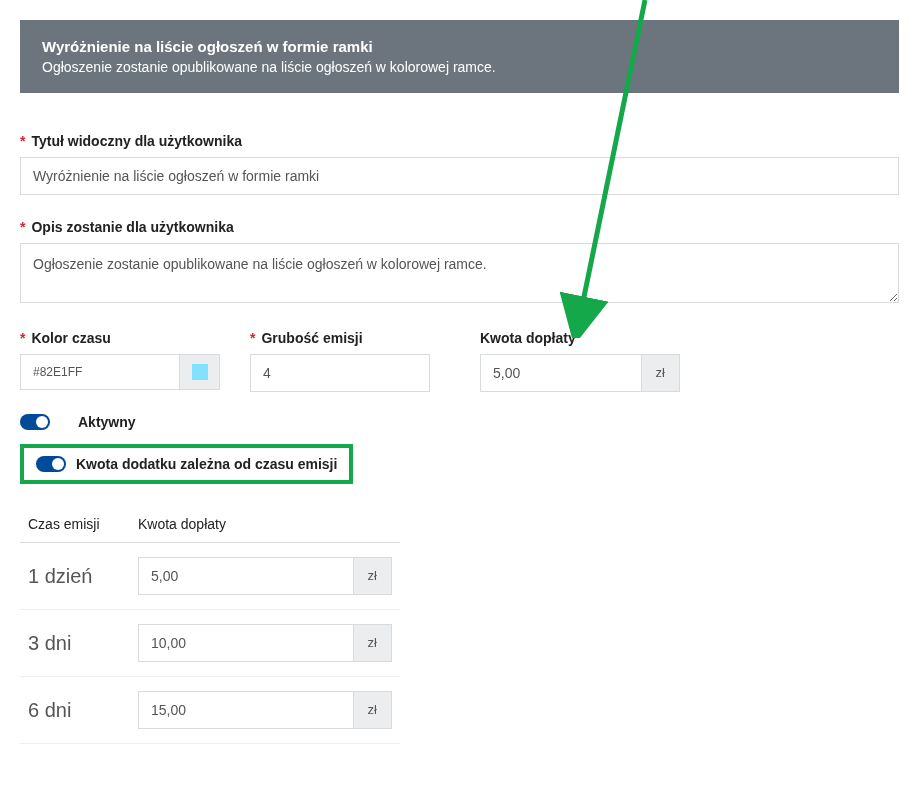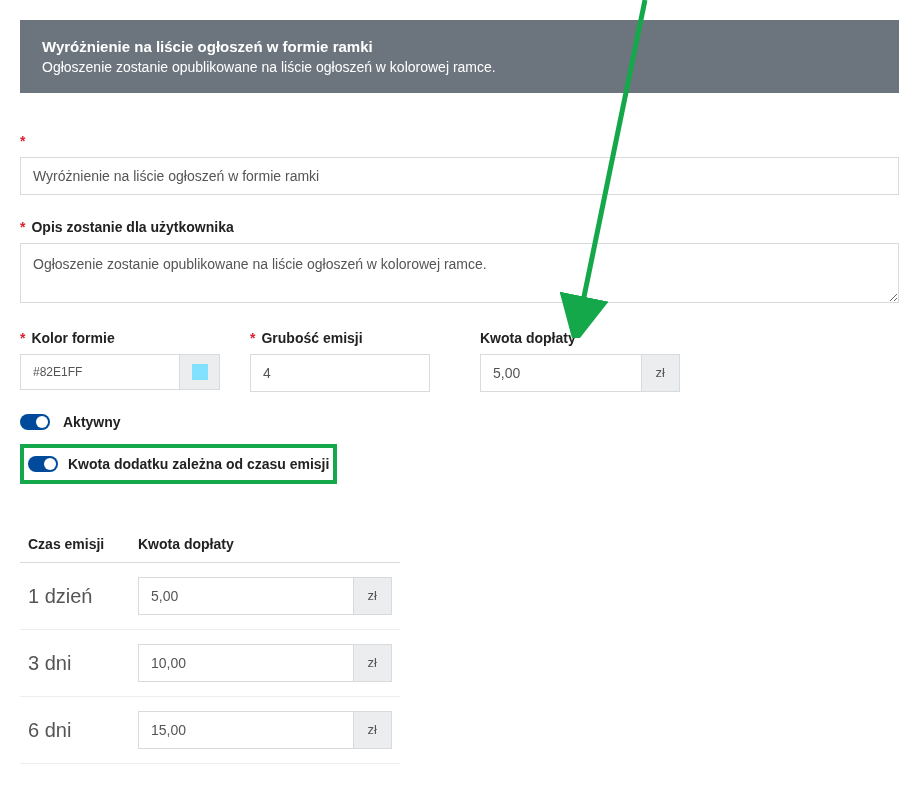--- a/index.html
+++ b/index.html
@@ -130,21 +130,21 @@
     background: #ecedef;
     border: 1px solid #d7dbde;
     border-left: none;
     padding: 10px 14px;
     font-size: 13px;
     color: #555;
   }
   .toggle-row {
     display: flex;
     align-items: flex-start;
-    gap: 13px;
+    gap: 28px;
     margin-bottom: 14px;
   }
   .toggle {
     width: 30px;
     height: 16px;
     background: #004a9c;
     border-radius: 10px;
     position: relative;
     cursor: pointer;
   }
@@ -161,33 +161,33 @@
   .toggle-label {
     font-weight: 700;
     font-size: 14px;
     color: #222;
   }
   .highlight-box {
     border: 4px solid #14a84a;
     display: inline-flex;
     align-items: center;
     gap: 10px;
-    padding: 8px 4px;
-    margin-bottom: 44px;
+    padding: 8px 12px;
+    margin-bottom: 24px;
   }
   .table {
     width: 380px;
   }
   .thead {
     display: flex;
     border-bottom: 1px solid #d7dbde;
     padding: 8px 8px 10px 8px;
   }
   .th {
-    font-weight: 700;
+    font-weight: 400;
     font-size: 14px;
     color: #222;
   }
   .th-time { width: 110px; }
   .th-amount { flex: 1; }
   .trow {
     display: flex;
     align-items: center;
     border-bottom: 1px solid #eceef0;
     padding: 14px 8px;
@@ -233,37 +233,38 @@
   </svg>
 
   <div class="header-box">
     <div class="hb-title">Wyróżnienie na liście ogłoszeń w formie ramki</div>
     <div class="hb-sub">Ogłoszenie zostanie opublikowane na liście ogłoszeń w kolorowej ramce.</div>
   </div>
 
   <div class="field-group">
     <div class="field-label">
       <span class="req">*</span>
+      <span>Tytuł widoczny dla użytkownika</span>
     </div>
     <input type="text" class="text-input" value="Wyróżnienie na liście ogłoszeń w formie ramki" style="">
   </div>
 
   <div class="field-group">
     <div class="field-label">
       <span class="req">*</span>
       <span>Opis zostanie dla użytkownika</span>
     </div>
     <textarea class="textarea" style="">Ogłoszenie zostanie opublikowane na liście ogłoszeń w kolorowej ramce.</textarea>
   </div>
 
   <div class="row3">
     <div class="col col-color">
       <div class="field-label">
         <span class="req">*</span>
-        <span>Kolor formie</span>
+        <span>Kolor czasu</span>
       </div>
       <div class="color-input-wrap">
         <input type="text" value="#82E1FF" style="">
         <button class="color-swatch-btn">
           <span class="swatch" style="background: rgb(130, 225, 255);"></span>
         </button>
       </div>
     </div>
 
     <div class="col col-thick">

